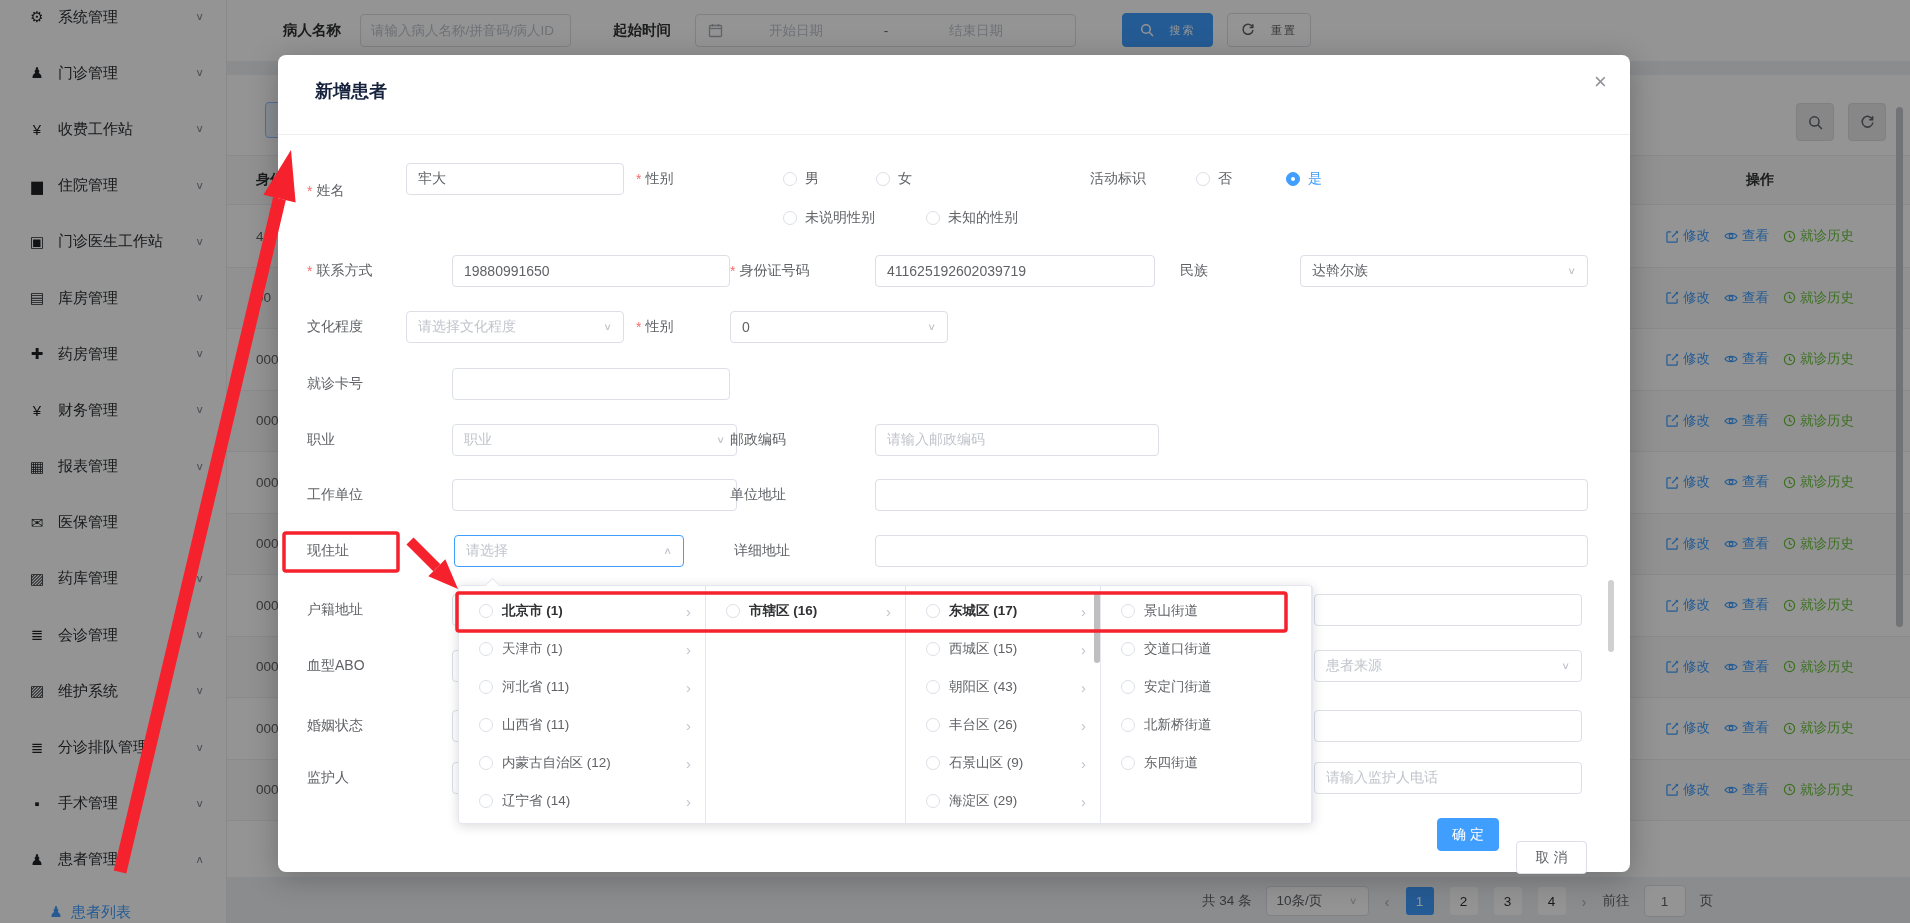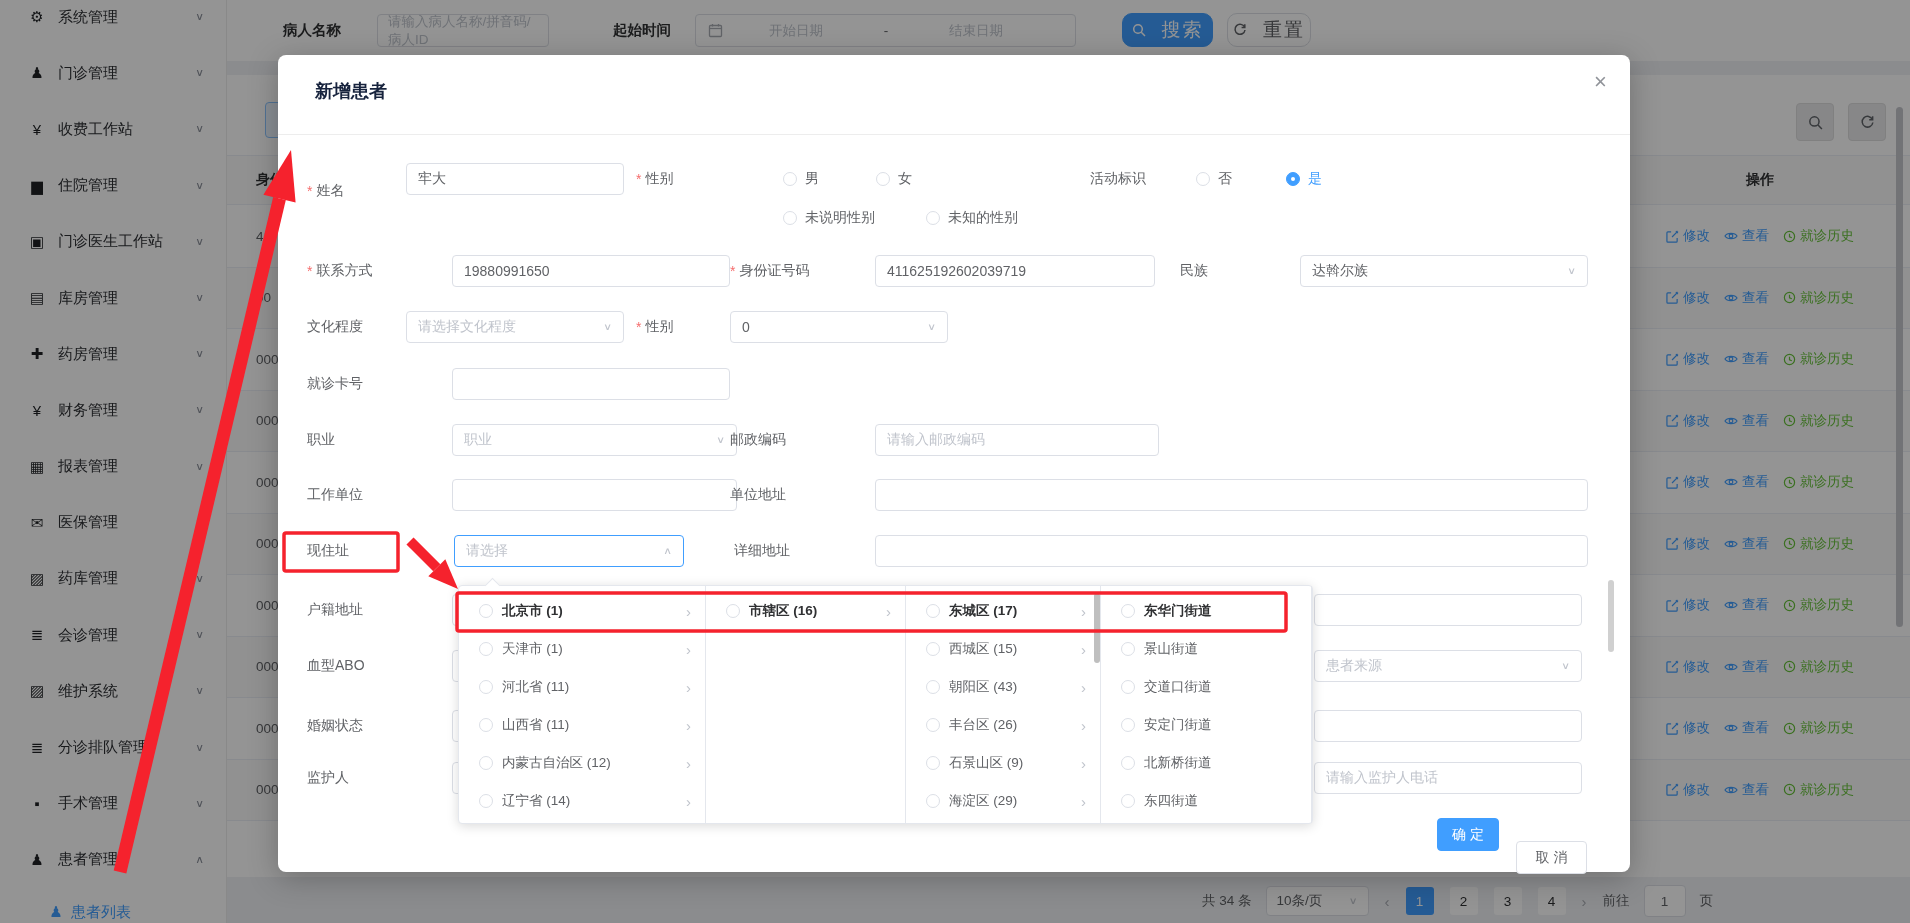--- a/index.html
+++ b/index.html
@@ -9,21 +9,21 @@
   .side-menu{position:absolute;left:0;top:-11px;right:0;}
   .menu-item{height:56.2px;display:flex;align-items:center;padding:0 22px 0 26px;color:#2d2f33;font-size:15px;cursor:pointer;}
   .mi-icon{width:22px;margin-right:10px;font-size:15px;color:#1f2225;text-align:center;}
   .mi-chev{margin-left:auto;color:#8a8f99;font-size:12px;transform:scaleY(.85);}
   .submenu-item{position:absolute;left:0;top:896px;right:0;height:32px;display:flex;align-items:center;padding-left:47px;color:#409eff;font-size:15px;}
   .submenu-item .mi-icon{color:#409eff;width:18px;margin-right:6px;}
   
   .topbar{position:absolute;left:227px;top:0;width:1683px;height:61px;background:#fff;}
   .tlabel{position:absolute;font-size:14.5px;font-weight:700;color:#303133;height:33px;line-height:33px;top:14px;}
   .tbox{position:absolute;top:14px;height:33px;border:1px solid #dcdfe6;border-radius:4px;background:#fff;display:flex;align-items:center;box-sizing:border-box;font-size:13.5px;color:#bfc4cc;}
-  .btn{position:absolute;top:13px;height:34px;border-radius:10px;display:flex;align-items:center;justify-content:center;font-size:19px;letter-spacing:2px;cursor:pointer;box-sizing:border-box;gap:16px;}
+  .btn{position:absolute;top:13px;height:34px;border-radius:4px;display:flex;align-items:center;justify-content:center;font-size:11px;letter-spacing:2px;cursor:pointer;box-sizing:border-box;gap:16px;}
   .btn.primary{background:#409eff;color:#fff;border:1px solid #409eff;}
   .btn.plain{background:#fff;color:#606266;border:1px solid #dcdfe6;}
   
   .panel{position:absolute;left:227px;top:75px;width:1683px;height:802px;background:#fff;}
   .add-btn{position:absolute;left:38px;top:27px;width:56px;height:36px;border:1px solid #8cc5ff;background:#ecf5ff;color:#409eff;border-radius:4px;font-size:18px;line-height:34px;padding-left:14px;box-sizing:border-box;}
   .icon-btn{position:absolute;top:28px;width:36px;height:36px;background:#e9e9eb;border:1px solid #dcdcdc;border-radius:4px;display:flex;align-items:center;justify-content:center;color:#5f6368;}
   .thead{position:absolute;left:0;top:80px;width:100%;height:50px;background:#fafafa;border-top:1px solid #ebeef5;border-bottom:1px solid #ebeef5;box-sizing:border-box;}
   .thead .hcell{position:absolute;top:0;height:100%;display:flex;align-items:center;font-size:14px;font-weight:700;color:#303133;}
   .rows{position:absolute;left:0;top:131px;width:100%;}
   .trow{position:relative;height:61.5px;border-bottom:1px solid #ebeef5;box-sizing:border-box;display:flex;align-items:center;}
@@ -181,21 +181,21 @@
       </div>
     </div>
   <div class="submenu-item">
     <span class="mi-icon">♟</span>
     <span>患者列表</span>
   </div>
 </div>
 
 <div class="topbar">
   <span class="tlabel" style="left:56px">病人名称</span>
-  <div class="tbox" style="left:150px;width:172px;padding:0 10px">
+  <div class="tbox" style="left:133px;width:211px;padding:0 10px">
     <span class="ph">请输入病人名称/拼音码/病人ID</span>
   </div>
   <span class="tlabel" style="left:386px">起始时间</span>
   <div class="tbox" style="left:468px;width:381px">
     <span style="margin-left:12px;display:flex">
       <svg width="15" height="15" viewBox="0 0 15 15" fill="none" stroke="#a8abb2" stroke-width="1.3">
         <rect x="1.5" y="2.5" width="12" height="11" rx="1"></rect>
           <line x1="1.5" y1="5.5" x2="13.5" y2="5.5"></line>
         <line x1="4.5" y1="1" x2="4.5" y2="3.5"></line>
           <line x1="10.5" y1="1" x2="10.5" y2="3.5"></line>
@@ -804,24 +804,20 @@
       </div>
 
       <div class="cas-item">
         <span class="cas-radio"></span>
         <span class="cas-label">海淀区 (29)</span>
         <span class="cas-chev">›</span>
       </div>
     </div>
   <div class="cas-col" style="width:211px">
 
-      <div class="cas-item selected">
-        <span class="cas-radio"></span>
-        <span class="cas-label">东华门街道</span>
-      </div>
 
       <div class="cas-item">
         <span class="cas-radio"></span>
         <span class="cas-label">景山街道</span>
       </div>
 
       <div class="cas-item">
         <span class="cas-radio"></span>
         <span class="cas-label">交道口街道</span>
       </div>

